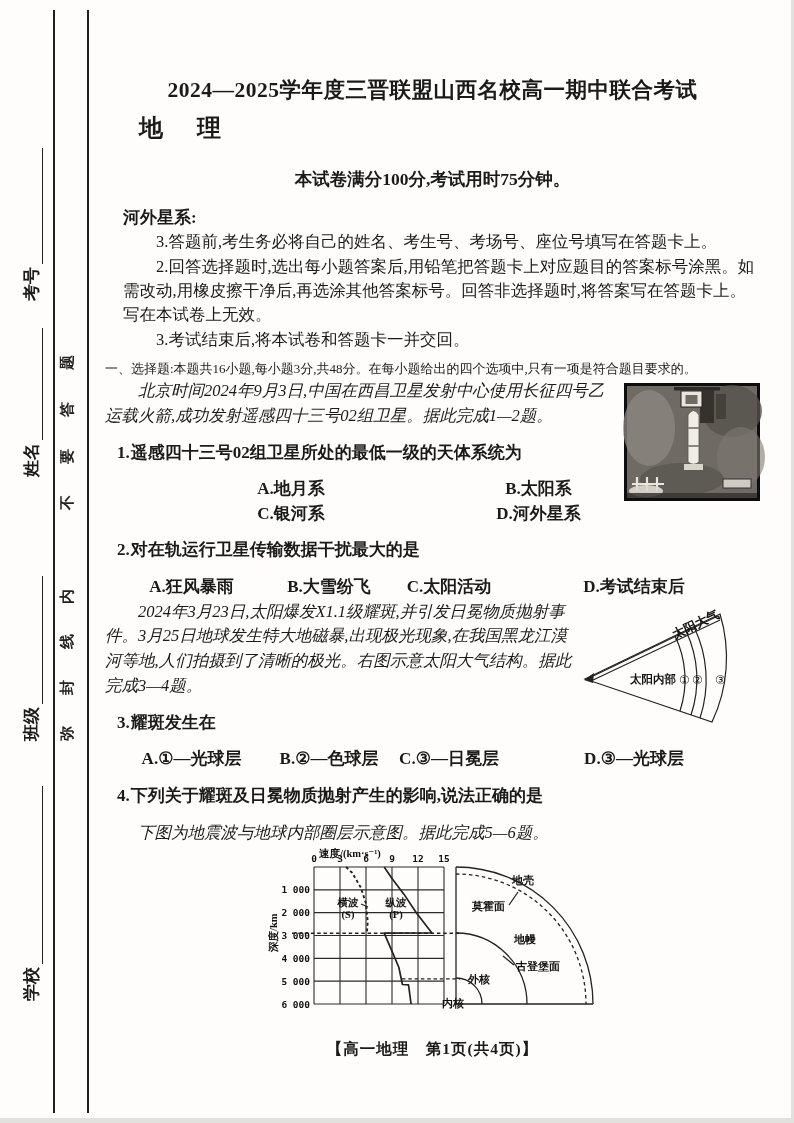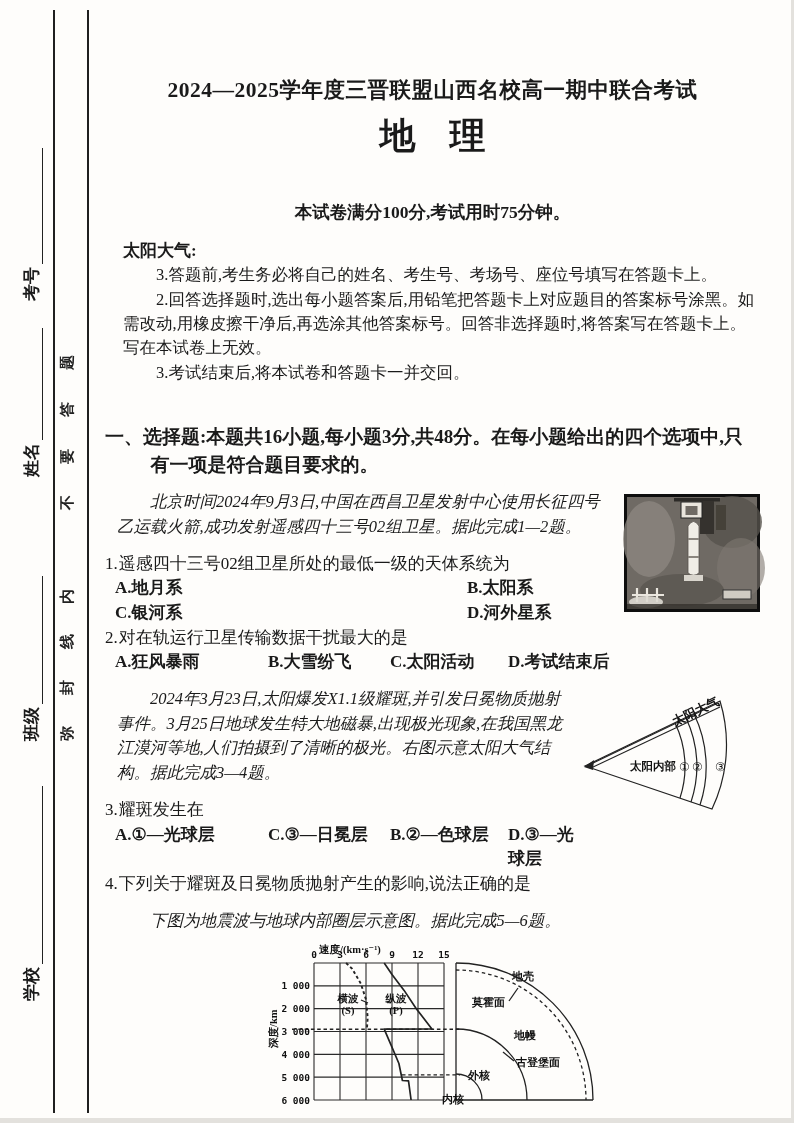--- a/index.html
+++ b/index.html
@@ -16,33 +16,33 @@
     white-space:nowrap;display:flex;align-items:flex-end;font-size:17px;font-weight:bold;
   }
   .sf-line{display:inline-block;height:13px;border-bottom:1.6px solid #222;margin-left:3px;}
   .seal-char{
     position:absolute;left:58px;width:18px;text-align:center;
     transform:rotate(-90deg);font-size:15px;font-weight:bold;color:#222;
   }
   
   .content{position:absolute;left:105px;top:0;width:655px;}
   .exam-title{margin:75px 0 0;text-align:center;font-size:21.5px;font-weight:bold;letter-spacing:.5px;}
-  .subject{margin:8px 0 0;text-align:center;font-size:36px;font-weight:bold;letter-spacing:34px;padding-left:34px;}
-  .exam-info{margin-top:39px;text-align:center;font-size:17.5px;font-weight:bold;}
+  .subject{margin:8px 0 0;font-size:24px;font-weight:bold;letter-spacing:34px;padding-left:34px;}
+  .exam-info{margin-top:23px;text-align:center;font-size:17.5px;font-weight:bold;}
   .notice{margin:14px 0 0 18px;font-size:16.5px;line-height:1.48;}
   .notice-title{font-weight:bold;font-size:17px;}
   .notice-item{margin:0;text-indent:2em;}
   .section-heading{
-    margin-top:38px;font-size:19px;font-weight:bold;line-height:1.45;
+    margin-top:8px;font-size:13px;font-weight:normal;line-height:1.45;
     padding-left:2.4em;text-indent:-2.4em;
   }
-  .passage{margin:12px;font-size:16.5px;line-height:1.5;text-indent:2em;font-style:italic;}
-  .q{margin:0;font-size:17px;font-weight:normal;line-height:1.45;}
+  .passage{margin:0;font-size:16.5px;line-height:1.5;text-indent:2em;font-style:italic;}
+  .q{margin:12px;font-size:17px;font-weight:bold;line-height:1.45;}
   .q .qno{margin-right:1px;}
-  .options{display:grid;margin-left:10px;font-size:17px;font-weight:bold;line-height:1.45;}
+  .options{display:grid;margin-left:10px;font-size:17px;font-weight:bold;line-height:1.45;text-align:center;}
   .options.two{grid-template-columns:352px auto;}
   .options.two4{grid-template-columns:332px auto;}
   .options.four{grid-template-columns:153px 122px 118px auto;}
   .figure-right{float:right;}
   .rocket-fig{margin:4px 0 6px 14px;}
   .sun-fig{margin:0 0 2px 6px;}
   .clear{clear:both;}
   .seismic-wrap{margin:4px 0 0 0;text-align:center;}
   .footer{margin-top:8px;text-align:center;font-size:15.5px;font-weight:bold;letter-spacing:1px;}
   
@@ -97,21 +97,21 @@
     <span class="seal-char" style="top:724px;">弥</span>
   </div>
 
   <div class="content">
 
     <div class="exam-title">2024—2025学年度三晋联盟山西名校高一期中联合考试</div>
     <div class="subject">地理</div>
     <div class="exam-info">本试卷满分100分,考试用时75分钟。</div>
 
     <div class="notice">
-      <div class="notice-title">太阳大气:</div>
+      <div class="notice-title">河外星系:</div>
       <p class="notice-item">3.答题前,考生务必将自己的姓名、考生号、考场号、座位号填写在答题卡上。</p>
       <p class="notice-item">2.回答选择题时,选出每小题答案后,用铅笔把答题卡上对应题目的答案标号涂黑。如需改动,用橡皮擦干净后,再选涂其他答案标号。回答非选择题时,将答案写在答题卡上。写在本试卷上无效。</p>
       <p class="notice-item">3.考试结束后,将本试卷和答题卡一并交回。</p>
     </div>
 
     <div class="section-heading">一、选择题:本题共16小题,每小题3分,共48分。在每小题给出的四个选项中,只有一项是符合题目要求的。</div>
 
     <div>
       <div class="figure-right rocket-fig">
         <svg width="136" height="118" viewBox="0 0 136 118">
@@ -167,22 +167,22 @@
           <text x="50" y="83" font-size="11.5" font-weight="bold">太阳内部</text>
           <text x="99" y="84" font-size="12">①</text>
           <text x="112" y="84" font-size="12">②</text>
           <text x="135" y="84" font-size="12">③</text>
         </svg>
       </div>
       <p class="passage">2024年3月23日,太阳爆发X1.1级耀斑,并引发日冕物质抛射事件。3月25日地球发生特大地磁暴,出现极光现象,在我国黑龙江漠河等地,人们拍摄到了清晰的极光。右图示意太阳大气结构。据此完成3—4题。</p>
       <p class="q"><span class="qno">3.</span><span>耀斑发生在</span></p>
       <div class="options four">
         <span>A.①—光球层</span>
+        <span>B.②—色球层</span>
         <span>C.③—日冕层</span>
-        <span>B.②—色球层</span>
         <span>D.③—光球层</span>
       </div>
       <div class="clear"></div>
     </div>
 
     <div>
       <p class="q"><span class="qno">4.</span><span>下列关于耀斑及日冕物质抛射产生的影响,说法正确的是</span></p>
       <p class="passage">下图为地震波与地球内部圈层示意图。据此完成5—6题。</p>
     </div>
 

